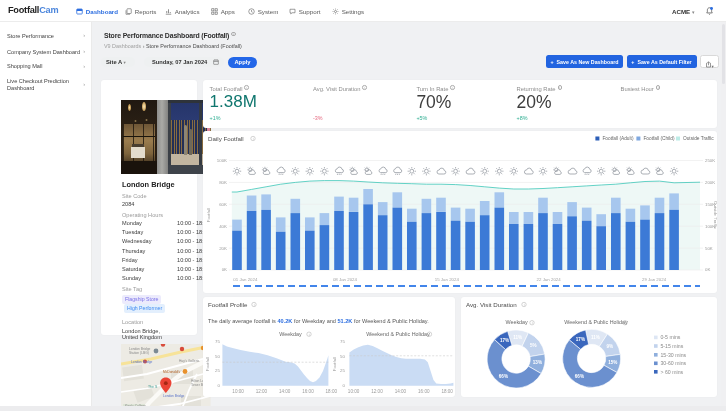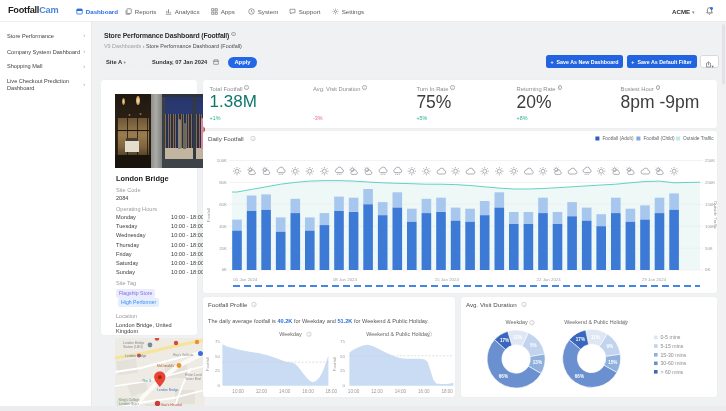--- a/index.html
+++ b/index.html
@@ -95,21 +95,21 @@
 
 <div class="abs" style="left:546px;top:55px;width:77px;height:13px;background:#2264e0;border-radius:2.5px;color:#fff;font-size:5.3px;font-weight:bold;text-align:center;padding-top:3.5px;">+&nbsp; Save As New Dashboard</div>
 <div class="abs" style="left:626.5px;top:55px;width:70px;height:13px;background:#2264e0;border-radius:2.5px;color:#fff;font-size:5.3px;font-weight:bold;text-align:center;padding-top:3.5px;">+&nbsp; Save As Default Filter</div>
 <div class="abs" style="left:699.5px;top:55px;width:19.5px;height:13px;background:#fff;border:0.5px solid #d9d9d9;border-radius:2.5px;text-align:center;padding-top:2.5px;line-height:7px;">
   <svg width="7" height="7" viewBox="0 0 14 14">
       <path d="M4.5 4.5 H3 V12 H11 V4.5 H9.5" fill="none" stroke="#555" stroke-width="1.2"></path>
       <path d="M7 8.5 V1.8 M4.8 3.6 L7 1.4 L9.2 3.6" fill="none" stroke="#555" stroke-width="1.2"></path>
     </svg><span style="font-size:4.5px;color:#777;">▾</span>
 </div>
 
-<div class="card" style="left:101px;top:80px;width:95.6px;height:255px;padding:14px;font-size:5.6px;color:#3c3c3c;">
+<div class="card" style="left:101px;top:80px;width:95.6px;height:255px;padding:20px;font-size:5.6px;color:#3c3c3c;">
   <div id="photo" style="position:relative;width:89.6px;height:74px;background:#23242a;overflow:hidden;">
     <div class="abs" style="left:0;top:0;width:36px;height:74px;background:linear-gradient(180deg,#201811 0%,#2c2115 40%,#241a10 100%);"></div>
     <div class="abs" style="left:2px;top:24px;width:32px;height:42px;background:linear-gradient(180deg,#6e5636 0%,#9a7c4e 40%,#7e643c 70%,#3c2e1c 100%);"></div>
     <div class="abs" style="left:2px;top:24px;width:32px;height:42px;background:repeating-linear-gradient(90deg,rgba(22,16,10,0.75) 0 0.8px,transparent 0.8px 10px);"></div>
     <div class="abs" style="left:2px;top:36px;width:32px;height:0.8px;background:#1a140c;"></div>
     <div class="abs" style="left:10px;top:47px;width:14px;height:11px;background:#e4dccc;"></div>
     <div class="abs" style="left:11px;top:44px;width:12px;height:3px;background:#4a3f30;"></div>
     <div class="abs" style="left:0px;top:61px;width:36px;height:13px;background:#1a130c;"></div>
     <div class="abs" style="left:7px;top:4px;width:3px;height:7px;background:radial-gradient(ellipse at center,#f5d9a0 0%,#b8914f 60%,transparent 100%);border-radius:50%;"></div>
     <div class="abs" style="left:21px;top:2px;width:3.5px;height:9px;background:radial-gradient(ellipse at center,#ffefc4 0%,#c8a05e 60%,transparent 100%);border-radius:50%;"></div>
@@ -216,27 +216,26 @@
   </div>
 </div>
 
 <div class="card" style="left:202.6px;top:80px;width:514.4px;height:47.5px;">
   <div class="abs" style="left:7px;top:5px;font-size:5.8px;color:#8e8e8e;">Total Footfall<span class="info">i</span></div>
   <div class="abs" style="left:7px;top:12px;font-size:17px;color:#0f766e;">1.38M</div>
   <div class="abs" style="left:7px;top:35px;font-size:5.4px;color:#2fae92;">+1%</div>
   <div class="abs" style="left:110.4px;top:5px;font-size:5.8px;color:#8e8e8e;">Avg. Visit Duration<span class="info">i</span></div>
   <div class="abs" style="left:110.4px;top:35px;font-size:5.4px;color:#e56a80;">-3%</div>
   <div class="abs" style="left:213.8px;top:5px;font-size:5.8px;color:#8e8e8e;">Turn In Rate<span class="info">i</span></div>
-  <div class="abs" style="left:213.8px;top:12px;font-size:17.5px;color:#3d3d3d;">75%</div>
+  <div class="abs" style="left:213.8px;top:12px;font-size:17.5px;color:#3d3d3d;">70%</div>
   <div class="abs" style="left:213.8px;top:35px;font-size:5.4px;color:#2fae92;">+5%</div>
   <div class="abs" style="left:314px;top:5px;font-size:5.8px;color:#8e8e8e;">Returning Rate<span class="info">i</span></div>
   <div class="abs" style="left:314px;top:12px;font-size:17.5px;color:#3d3d3d;">20%</div>
   <div class="abs" style="left:314px;top:35px;font-size:5.4px;color:#2fae92;">+8%</div>
   <div class="abs" style="left:418px;top:5px;font-size:5.8px;color:#8e8e8e;">Busiest Hour<span class="info">i</span></div>
-  <div class="abs" style="left:418px;top:12px;font-size:17.5px;color:#3d3d3d;">8pm -9pm</div>
 </div>
 
 <div class="card" style="left:202.6px;top:131px;width:514.4px;height:161.5px;">
   <svg width="514.4" height="161.5" viewBox="0 0 514.4 161.5">
     <defs>
       <g id="w-sun" stroke="#90959d" stroke-width="0.75" fill="none">
         <circle cx="4" cy="4.2" r="1.9"></circle>
         <path d="M4 0 V1.3 M4 7.1 V8.4 M-0.2 4.2 H1.1 M6.9 4.2 H8.2 M1 1.2 L2 2.2 M6 6.2 L7 7.2 M7 1.2 L6 2.2 M2 6.2 L1 7.2"></path>
       </g>
       <g id="w-psun" stroke="#90959d" stroke-width="0.75" fill="none">

